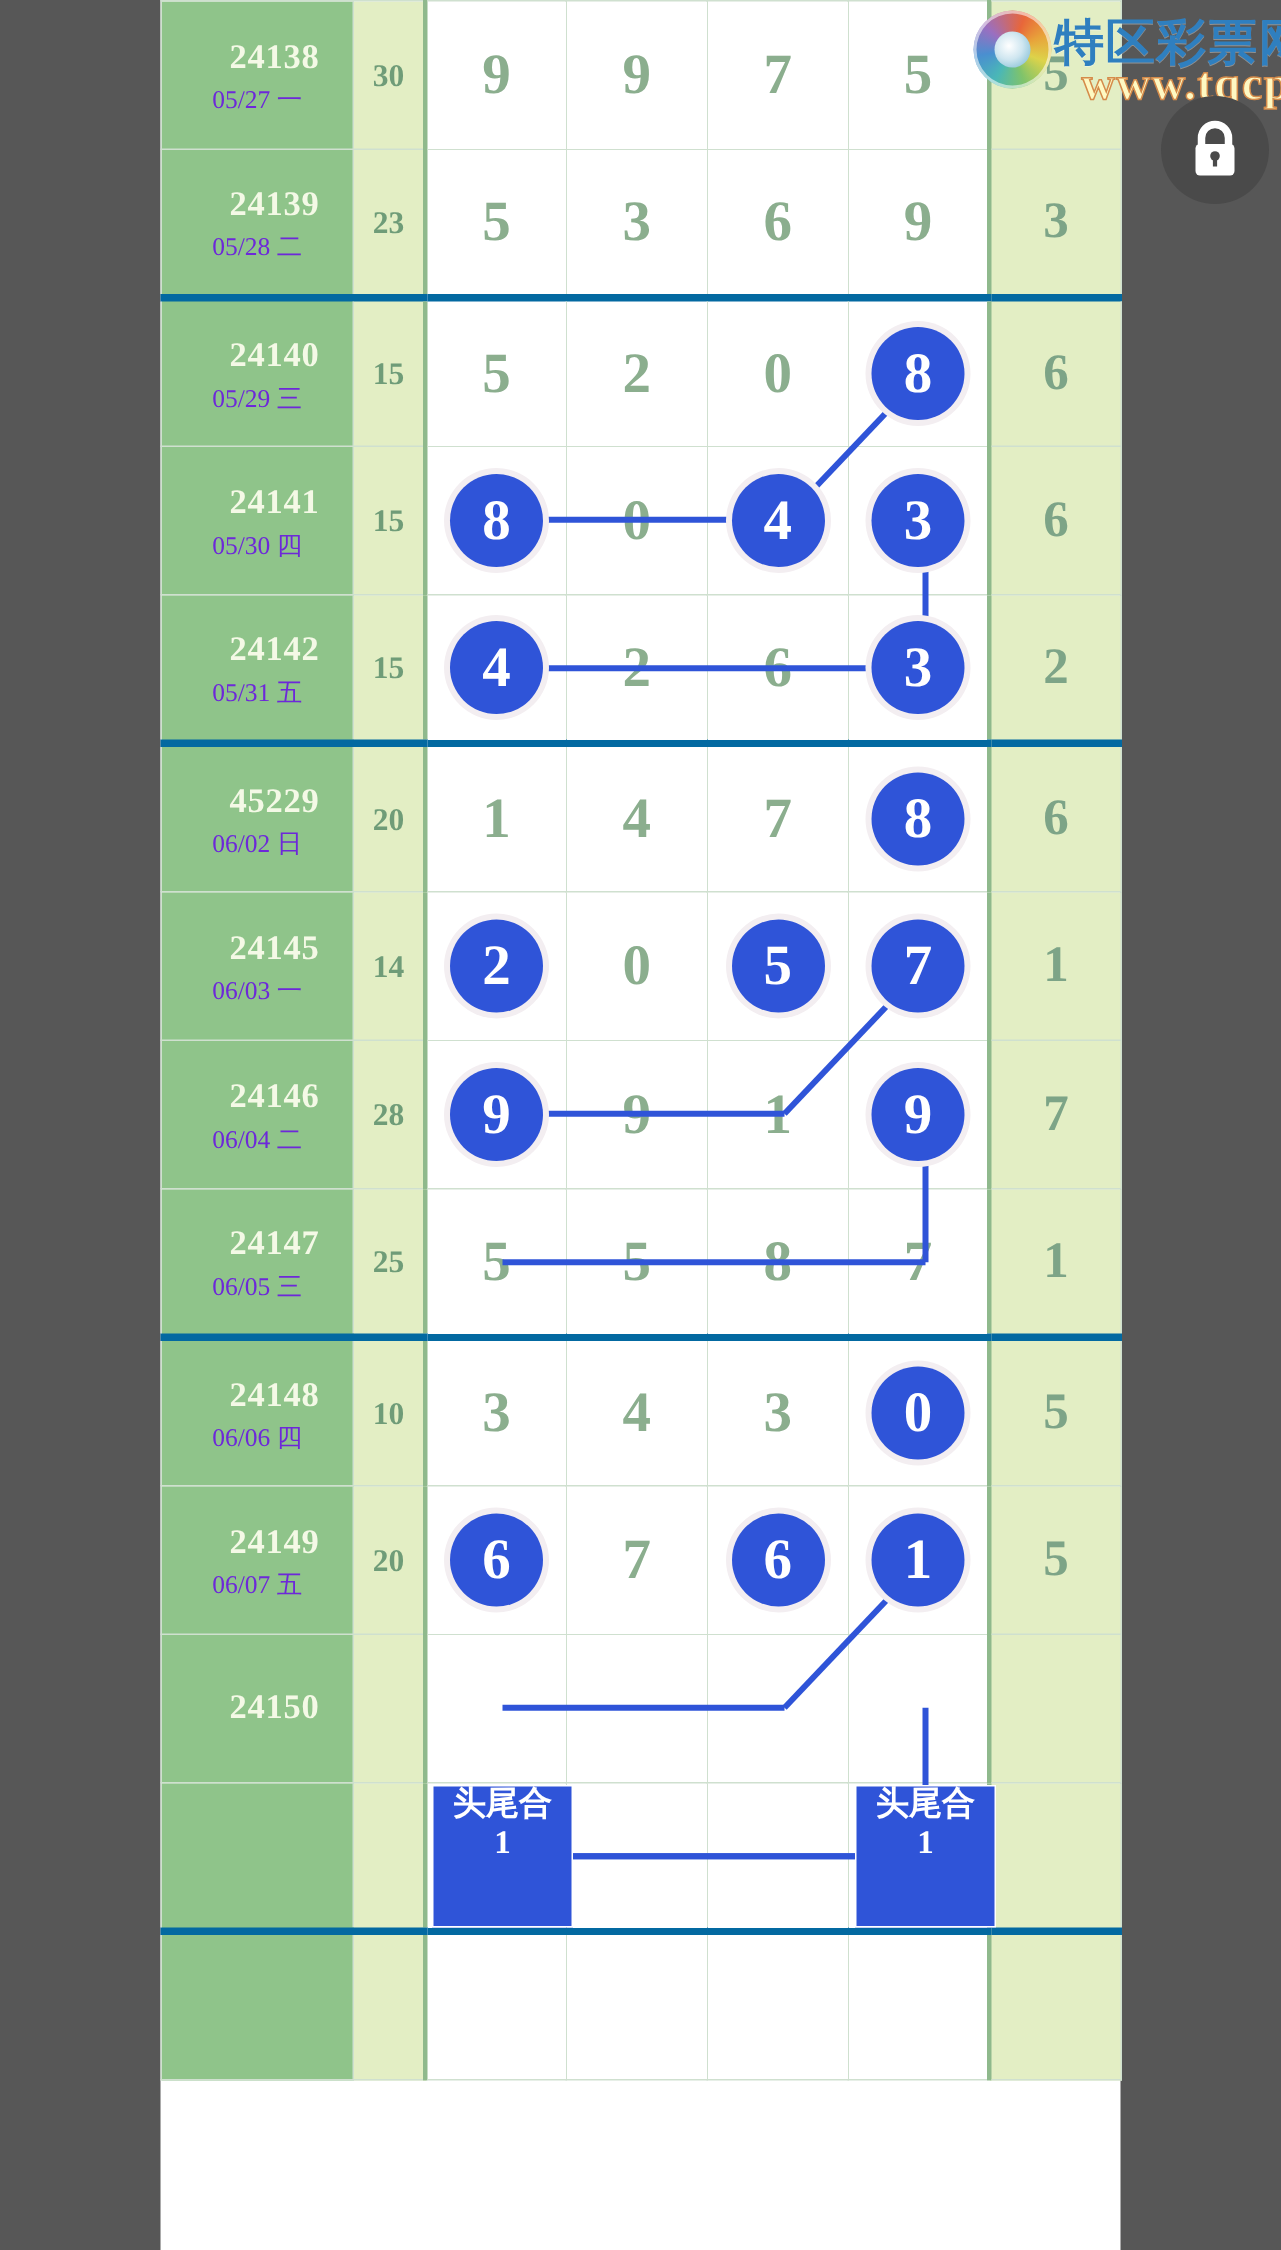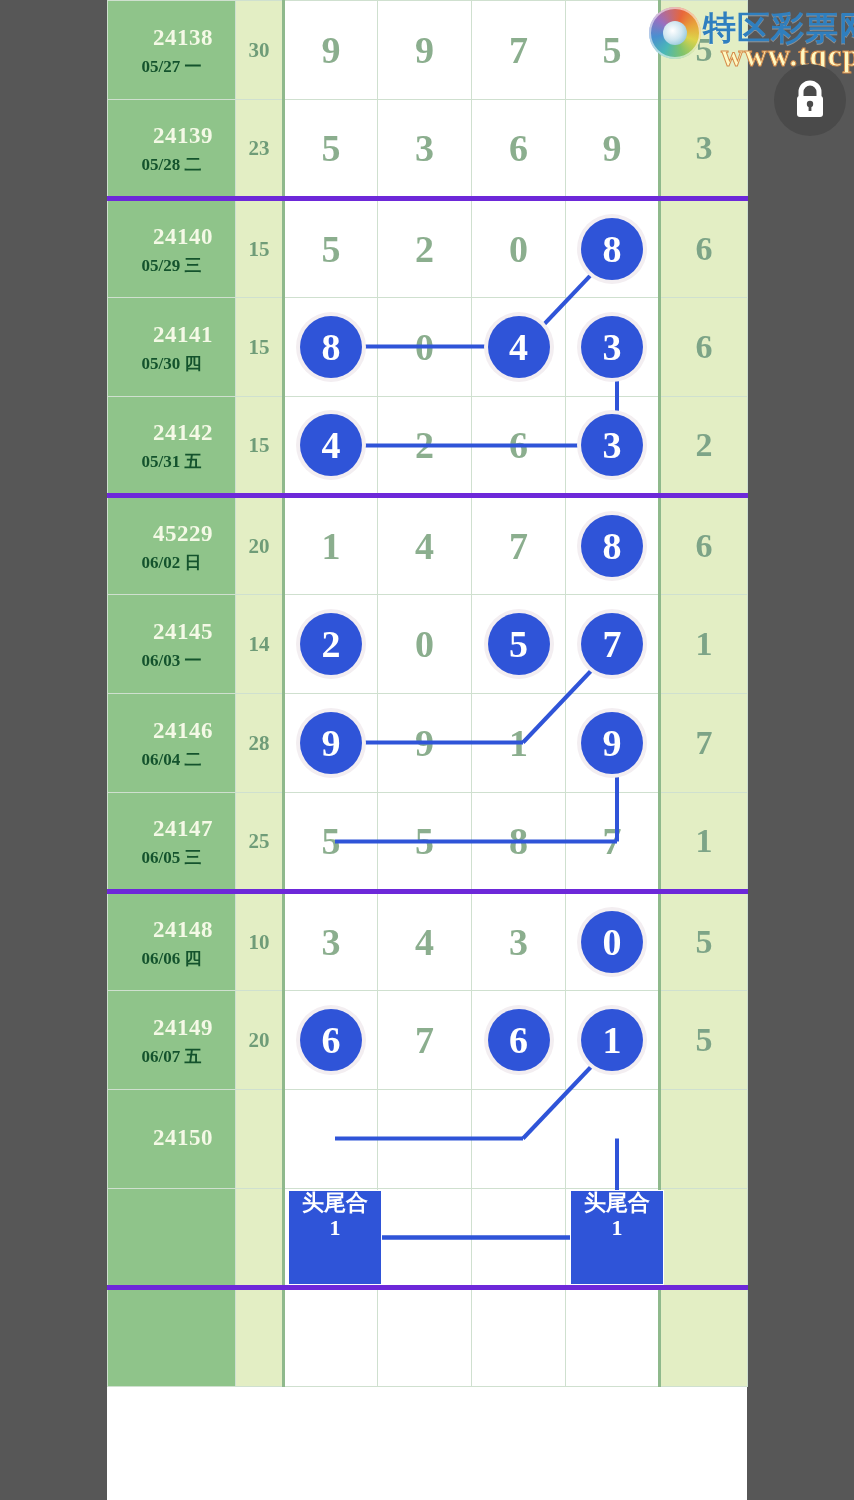--- a/index.html
+++ b/index.html
@@ -51,22 +51,22 @@
     display:block;
     font-size:23px;
     font-weight:bold;
     letter-spacing:0.5px;
     color:#f4f9e6;
     padding-left:23px;
   }
   td.issue .dt{
     display:block;
     font-size:17px;
-    font-weight:bold;
-    color:#14532d;
+    font-weight:normal;
+    color:#6d28d9;
     margin-top:3px;
   }
   td.sum{
     background:#e3eec4;
     border-left:2px solid #8fb98c;
     border-right:2px solid #8fb98c;
     color:#6f9c78;
     font-size:21px;
     font-weight:bold;
   }
@@ -79,21 +79,21 @@
   td.ball.last{border-right:3px solid #8fb98c;}
   td.tail{
     background:#e3eec4;
     color:#7da487;
     font-size:34px;
     font-weight:bold;
     border-left:2px solid #8fb98c;
     border-right:3px solid #8fb98c;
   }
   
-  tr.group-top td{border-top:5px solid #6d28d9;}
+  tr.group-top td{border-top:5px solid #0369a1;}
 
   .digit{
     font-size:38px;
     font-weight:bold;
     color:#8bae8e;
     line-height:1;
     display:inline-block;
   }
   .circle{
     width:62px;height:62px;

